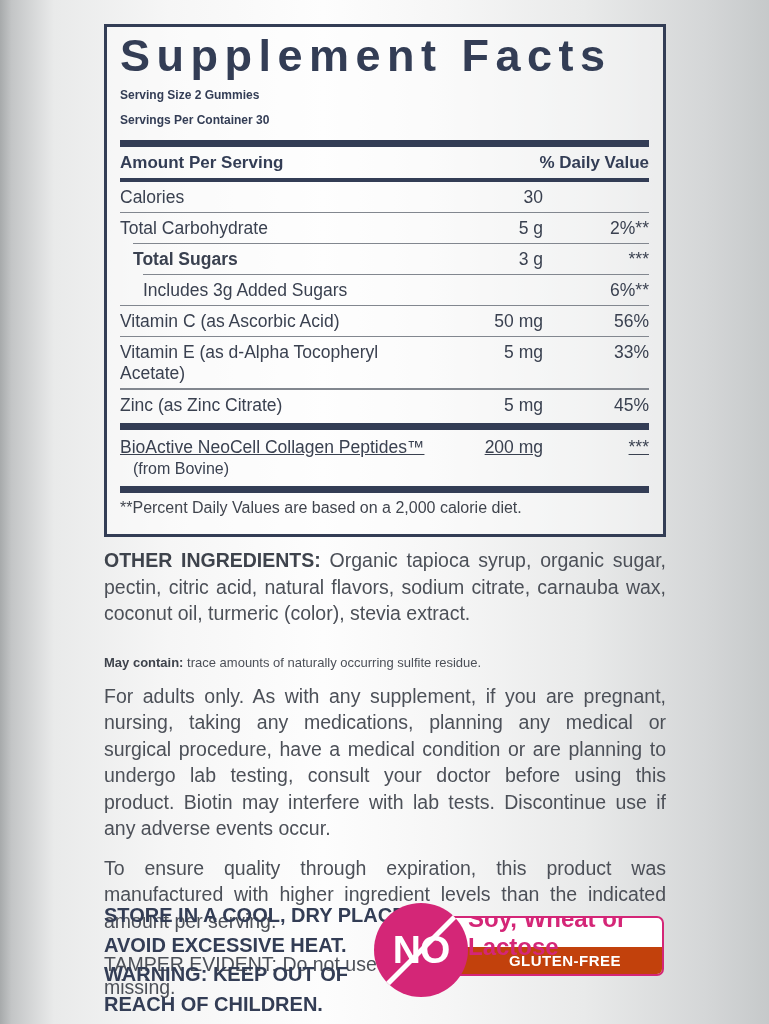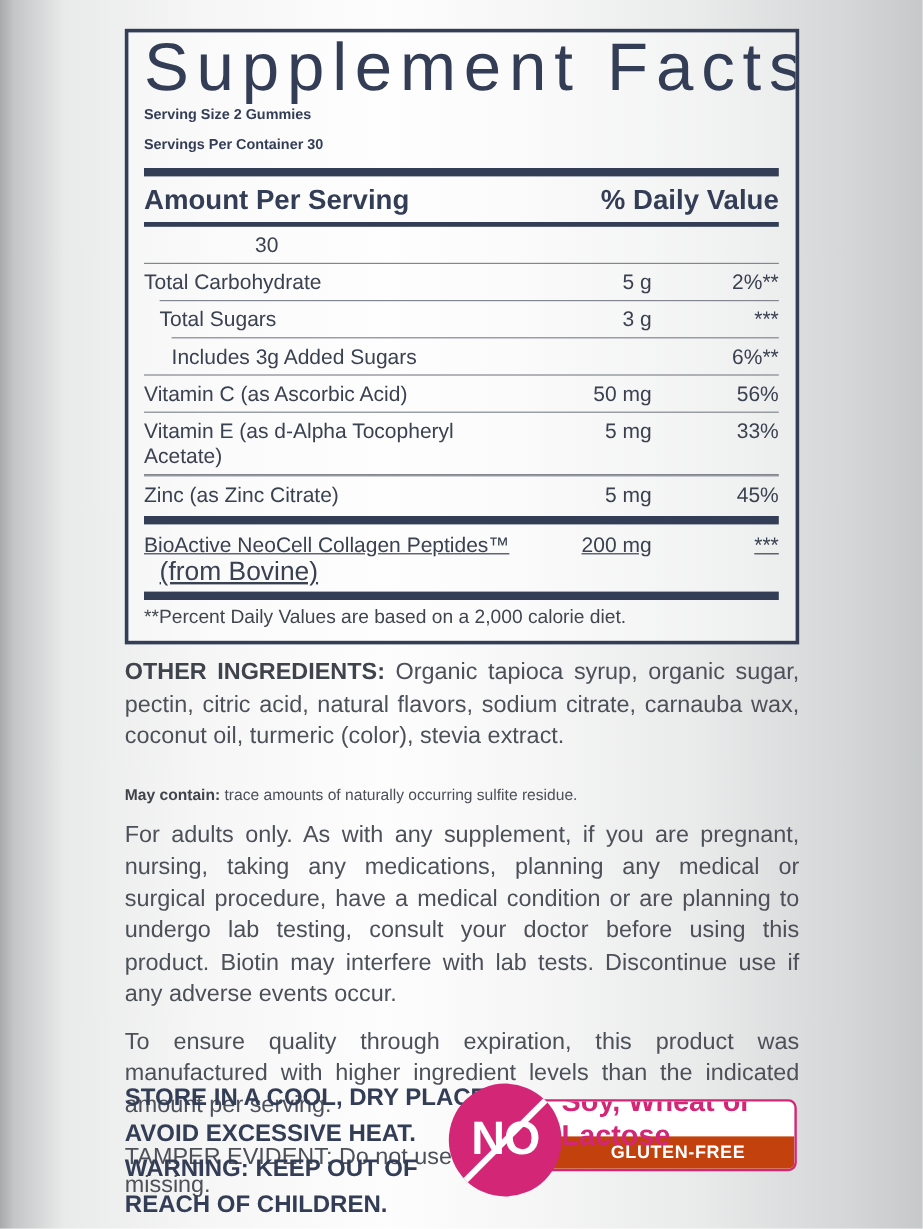--- a/index.html
+++ b/index.html
@@ -11,42 +11,42 @@
       #a7aaab 0%, #c3c5c6 1.5%, #e9eaea 7%, #f6f6f6 22%,
       #fdfdfd 42%, #f6f6f6 58%, #e9eaea 76%, #d4d6d7 92%, #c6c9ca 100%);
   }
   
   .facts-box {
     position:absolute; left:104px; top:24px; width:562px; height:513px;
     border:3px solid #333d55; background:rgba(255,255,255,0.45);
     padding:2px 14px 6px 13px; overflow:hidden; color:#333d55;
   }
   .sf-title {
-    font-size:56px; font-weight:normal; letter-spacing:6.5px;
+    font-size:45px; font-weight:bold; letter-spacing:6.5px;
     line-height:54px; white-space:nowrap; color:#333d55;
   }
   .serving-line { font-size:12px; font-weight:bold; line-height:25px; color:#333d55; }
   .bar-thick { height:7px; background:#333d55; margin-top:7px; }
   .bar-med   { height:4px; background:#333d55; }
   .hdr-row {
     display:flex; justify-content:space-between; align-items:center;
-    font-size:23px; font-weight:bold; color:#333d55; padding:6px 0 5px;
+    font-size:17px; font-weight:bold; color:#333d55; padding:6px 0 5px;
   }
   .n-row { display:flex; align-items:baseline; font-size:17.5px; color:#3a4150; padding:5px 0 4px; }
   .n-name { flex:1; }
-  .n-name.i1 { padding-left:13px; }
+  .n-name.i1 { padding-left:13px;font-weight:bold; }
   .n-name.i2 { padding-left:23px; }
   .n-amt { width:112px; text-align:right; }
   .n-dv  { width:106px; text-align:right; }
   .sep { height:1px; background:#82878f; }
   .sep.i1 { margin-left:13px; }
   .sep.i2 { margin-left:23px; }
   .collagen { padding:7px 0 5px; font-size:17.5px; color:#3a4150; }
   .collagen .line1 { display:flex; align-items:baseline;text-decoration:underline; }
-  .collagen .sub { padding-left:13px; font-size:22px; line-height:21px;text-decoration:underline; }
+  .collagen .sub { padding-left:13px; font-size:16px; line-height:21px; }
   .footnotes { padding-top:5px; font-size:16px; line-height:20px; color:#40454e; }
   
   .body-copy { position:absolute; left:104px; top:547px; width:562px; color:#4c5058; }
   .para { font-size:19.5px; line-height:26.5px; text-align:justify; }
   .para b, .lead { font-weight:bold; color:#3e434c; }
   .p-may    { margin-top:28px; font-size:13px; }
   .p-adults { margin-top:13px; }
   .p-ensure { margin-top:13px; }
   .p-tamper { margin-top:19px; font-size:19.5px; }
   
@@ -91,20 +91,21 @@
 
     <div class="bar-thick"></div>
 
     <div class="hdr-row">
       <span>Amount Per Serving</span>
       <span>% Daily Value</span>
     </div>
     <div class="bar-med"></div>
 
     <div class="n-row">
+      <span class="n-name">Calories</span>
       <span class="n-amt">30</span>
       <span class="n-dv"></span>
     </div>
     <div class="sep"></div>
 
     <div class="n-row">
       <span class="n-name">Total Carbohydrate</span>
       <span class="n-amt">5 g</span>
       <span class="n-dv">2%**</span>
     </div>

